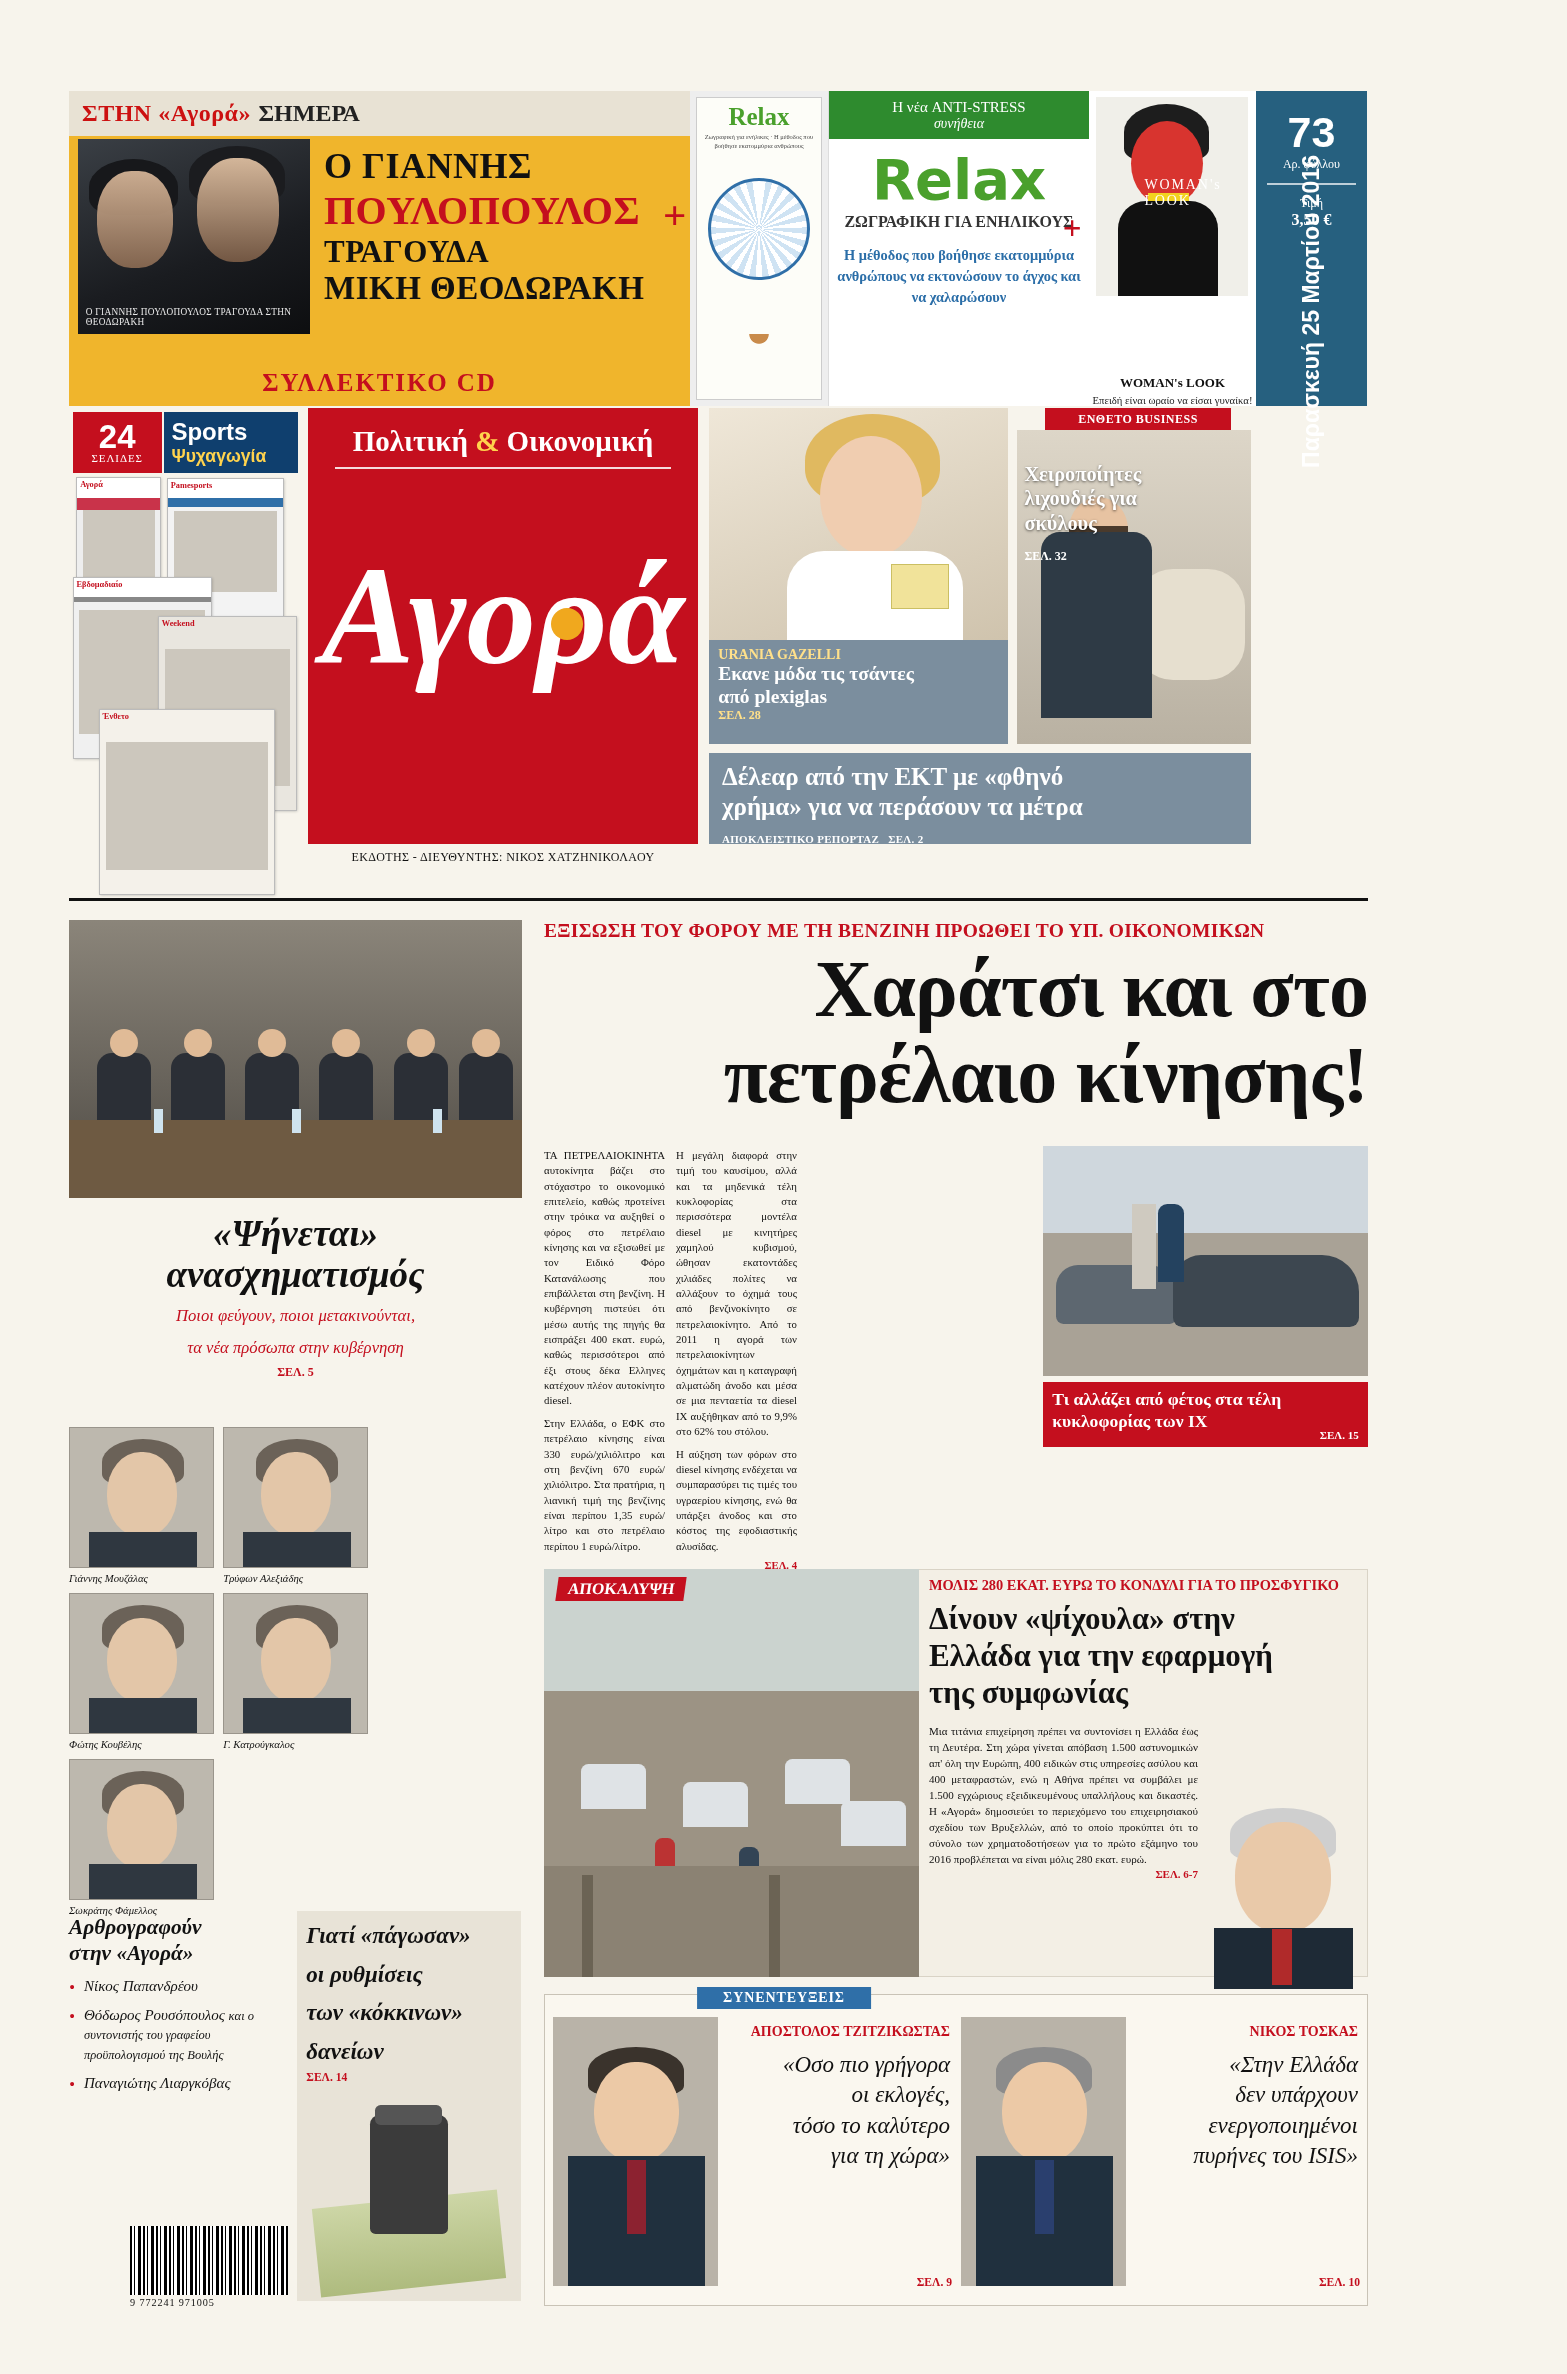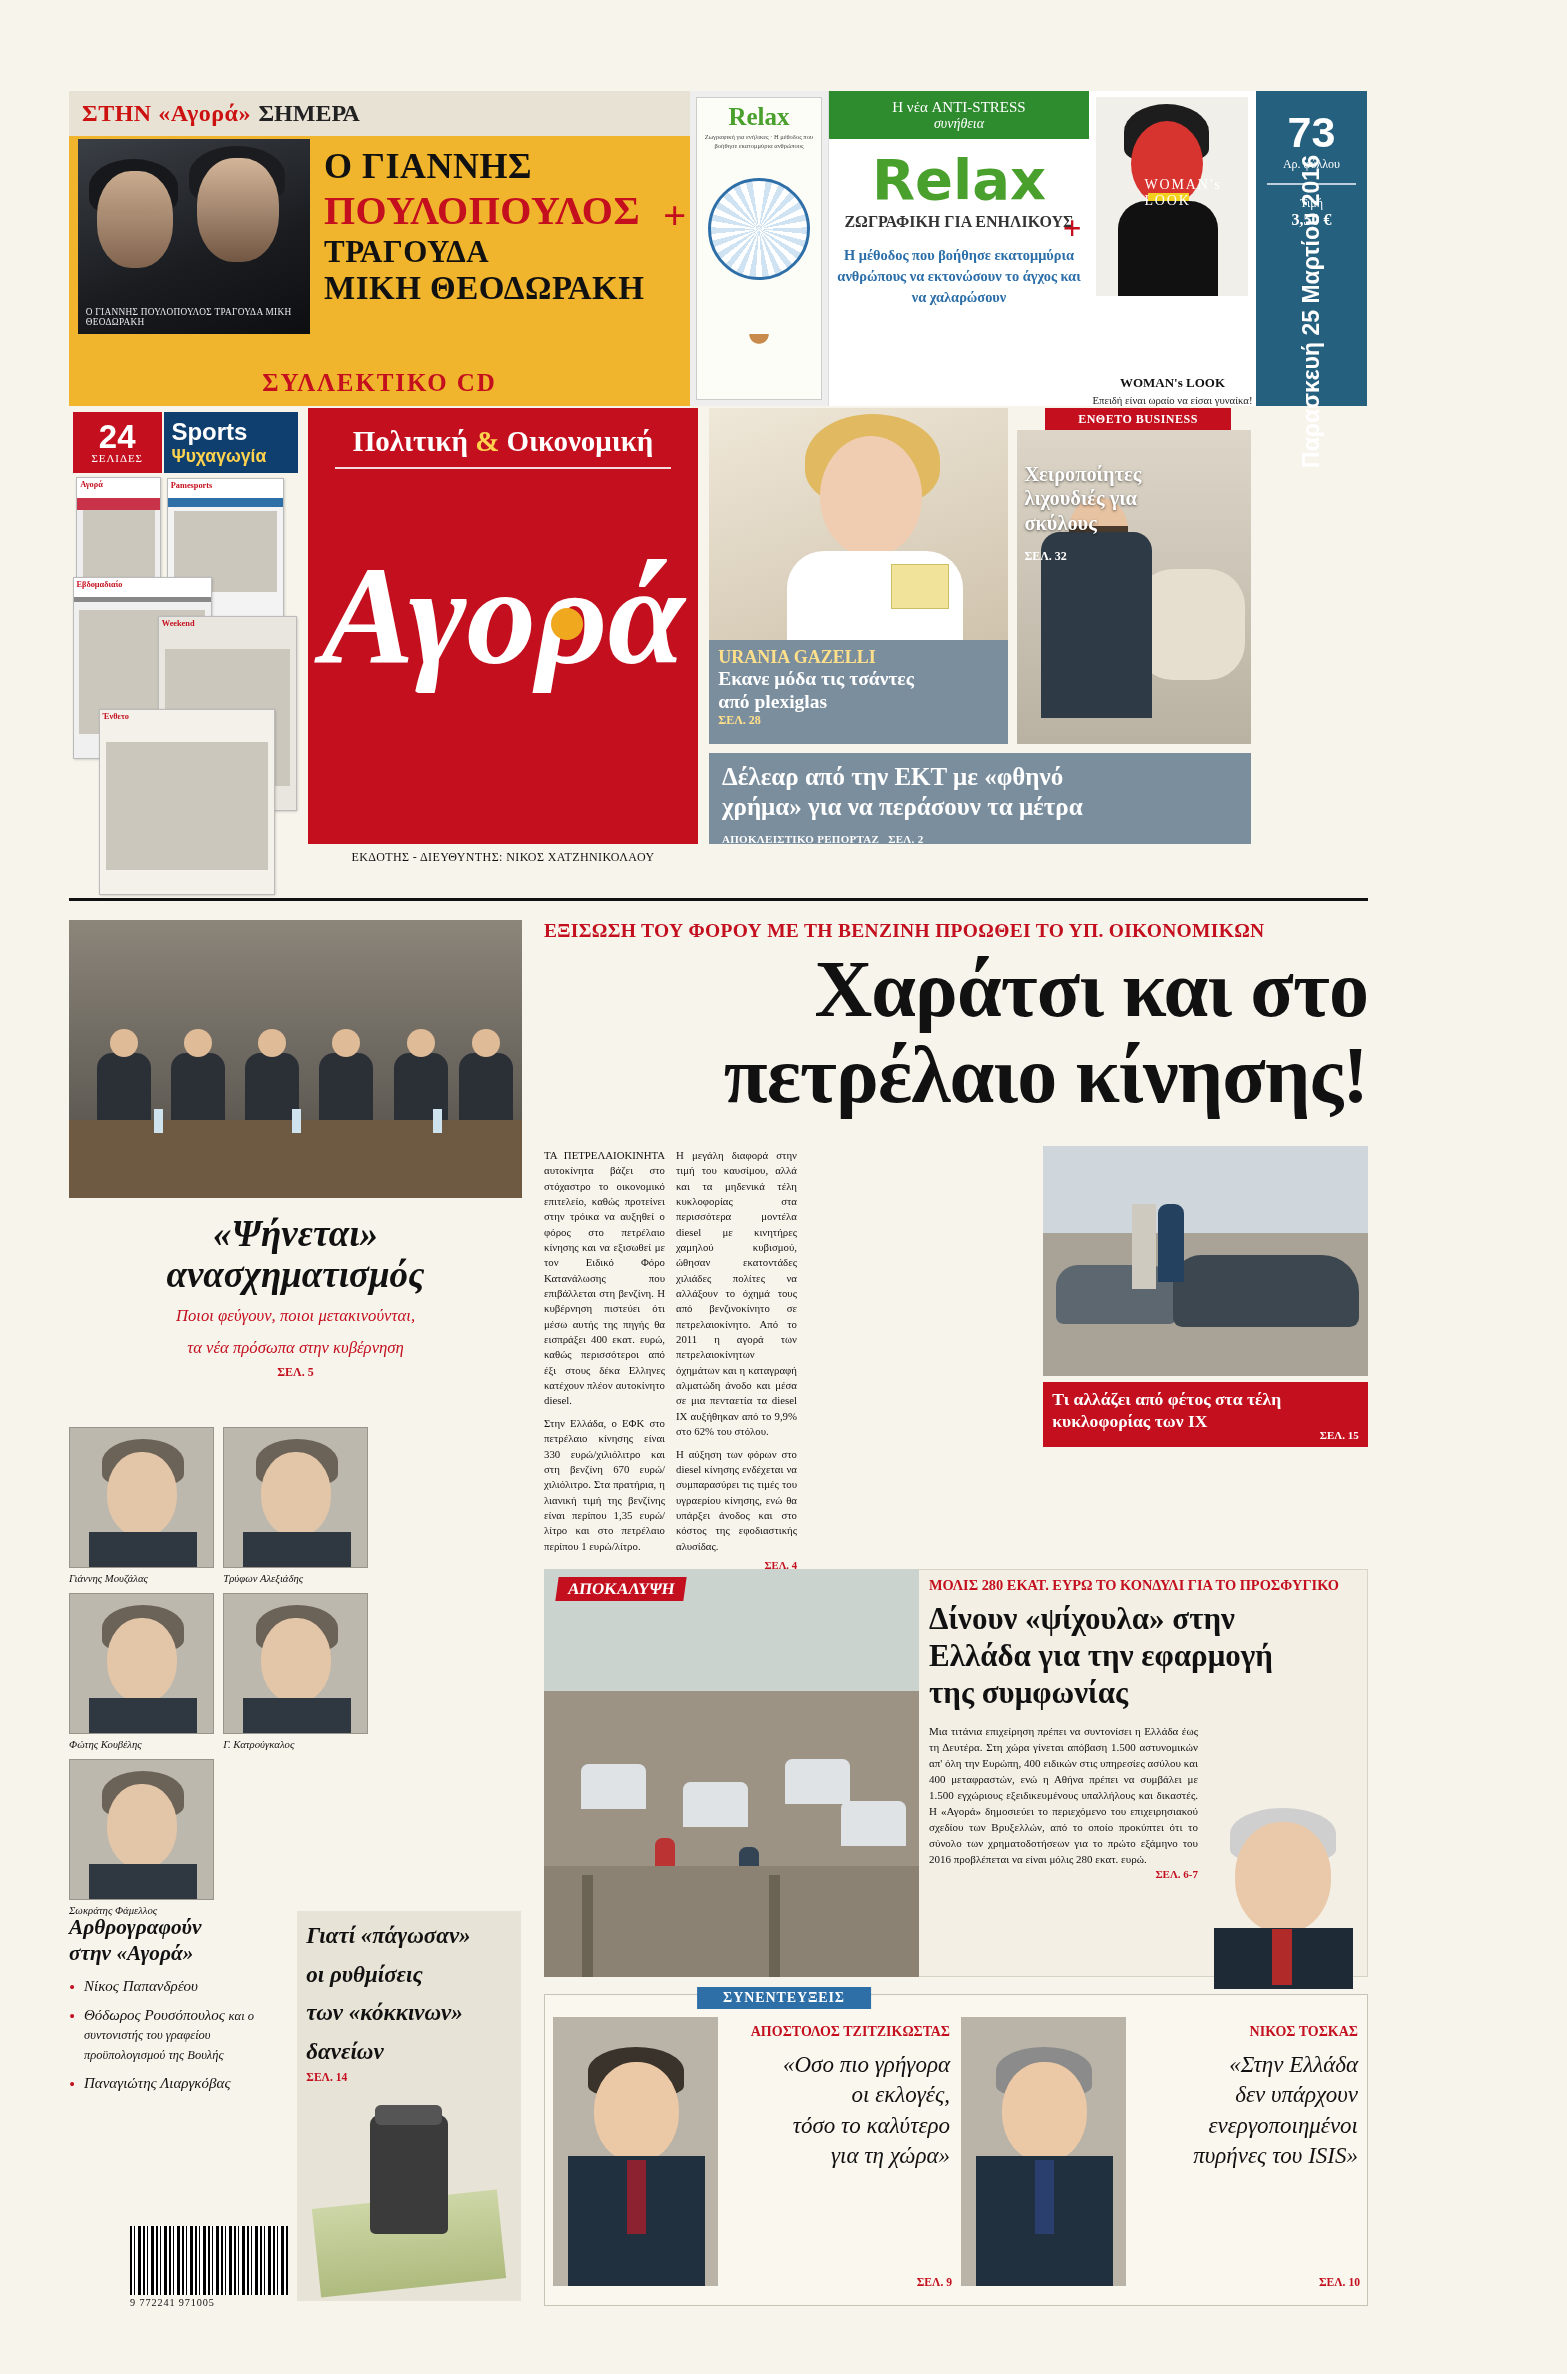--- a/index.html
+++ b/index.html
@@ -122,21 +122,21 @@
   .mh-credit { position:absolute; left:239px; top:442px; width:390px; text-align:center; font-size:12px; letter-spacing:0.4px;}
 
   .mh-photo1 { position:absolute; left:640px; top:0; width:299px; height:232px; overflow:hidden; background:#d9d4c8;}
   .mh-photo1 .bg { position:absolute; inset:0; background:linear-gradient(160deg,#efe7d8,#cfc3ad);}
   .mh-photo1 .face { position:absolute; left:111px; top:28px; width:102px; height:121px; border-radius:50%; background:#f0cdb0;}
   .mh-photo1 .hair { position:absolute; left:96px; top:5.6px; width:135px; height:93px; border-radius:50% 50% 40% 40%; background:#e0b960;}
   .mh-photo1 .dress { position:absolute; left:78px; top:143px; width:176px; height:93px; background:#fff; border-radius:37px 37px 0 0;}
   .mh-photo1 .bag { position:absolute; left:182px; top:156px; width:58px; height:45px; background:#f1e39a; border:1.9px solid #cbbf63;}
 
   .mh-cap1 { position:absolute; left:640px; top:232px; width:299px; height:104px; background:#7b8e9e; color:#fff; padding:7.4px 9.3px;}
-  .mh-cap1 .name { color:#ffe08a; font-size:18px; font-weight:bold;}
+  .mh-cap1 .name { color:#ffe08a; font-size:14px; font-weight:bold;}
   .mh-cap1 .l { font-size:19.5px; font-weight:bold; line-height:1.15;}
   .mh-cap1 .sel { color:#ffe08a; font-size:12px; font-weight:bold;}
 
   .mh-biz { position:absolute; left:948px; top:0; width:234px; height:336px; }
   .mh-biz .tag { position:absolute; left:28px; top:0; width:186px; height:22px; background:#c40f1e; color:#fff;
      font-size:12px; font-weight:bold; display:flex; align-items:center; justify-content:center; letter-spacing:0.5px;}
   .mh-biz .photo { position:absolute; left:0; top:22px; width:234px; height:314px; overflow:hidden; background:#cfcac0;}
   .mh-biz .photo .wall { position:absolute; inset:0; background:linear-gradient(180deg,#ddd6c8,#b9b1a2);}
   .mh-biz .photo .man { position:absolute; left:24px; top:102px; width:111px; height:186px; background:#2e3a45; border-radius:18.6px 18.6px 0 0;}
   .mh-biz .photo .head { position:absolute; left:52px; top:67px; width:59px; height:65px; border-radius:50%; background:#e7c3a2;}
@@ -263,21 +263,21 @@
     <div class="promo-cd">
       <div class="banner">
         <span class="t1">ΣΤΗΝ «Αγορά»</span>
         <span class="t2">ΣΗΜΕΡΑ</span>
       </div>
       <div class="cd-photo">
         <div class="hair1"></div>
           <div class="hair2"></div>
         <div class="face1"></div>
           <div class="face2"></div>
-        <div class="cdlabel">Ο ΓΙΑΝΝΗΣ ΠΟΥΛΟΠΟΥΛΟΣ ΤΡΑΓΟΥΔΑ ΜΙΚΗ ΘΕΟΔΩΡΑΚΗ</div>
+        <div class="cdlabel">Ο ΓΙΑΝΝΗΣ ΠΟΥΛΟΠΟΥΛΟΣ ΤΡΑΓΟΥΔΑ ΣΤΗΝ ΘΕΟΔΩΡΑΚΗ</div>
       </div>
       <div class="cd-text">
         <div class="l1">Ο ΓΙΑΝΝΗΣ</div>
         <div class="l2">ΠΟΥΛΟΠΟΥΛΟΣ</div>
         <div class="l3">ΤΡΑΓΟΥΔΑ</div>
         <div class="l4">ΜΙΚΗ ΘΕΟΔΩΡΑΚΗ</div>
         <div class="plus">+</div>
       </div>
       <div class="cd-foot">ΣΥΛΛΕΚΤΙΚΟ CD</div>
     </div>

